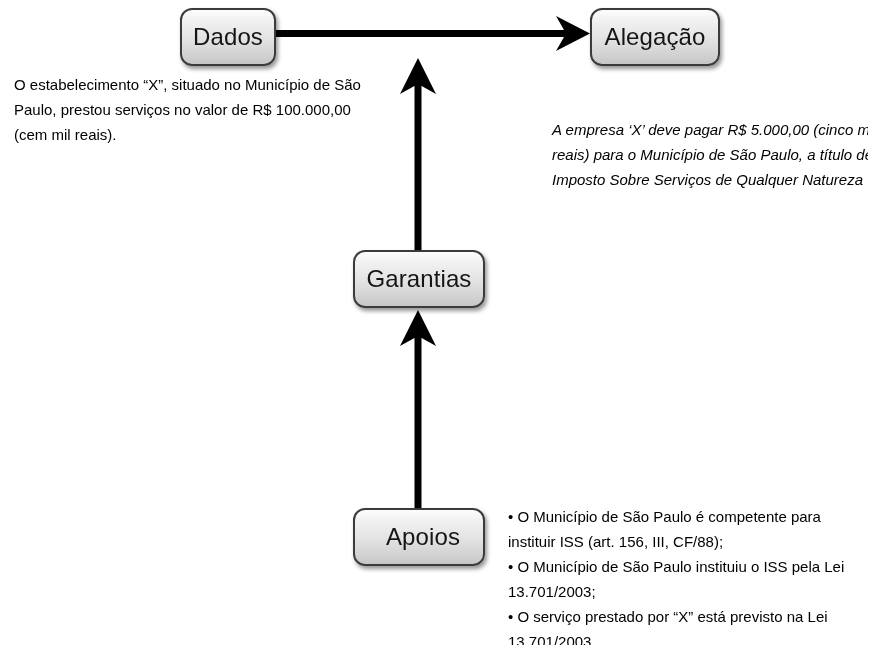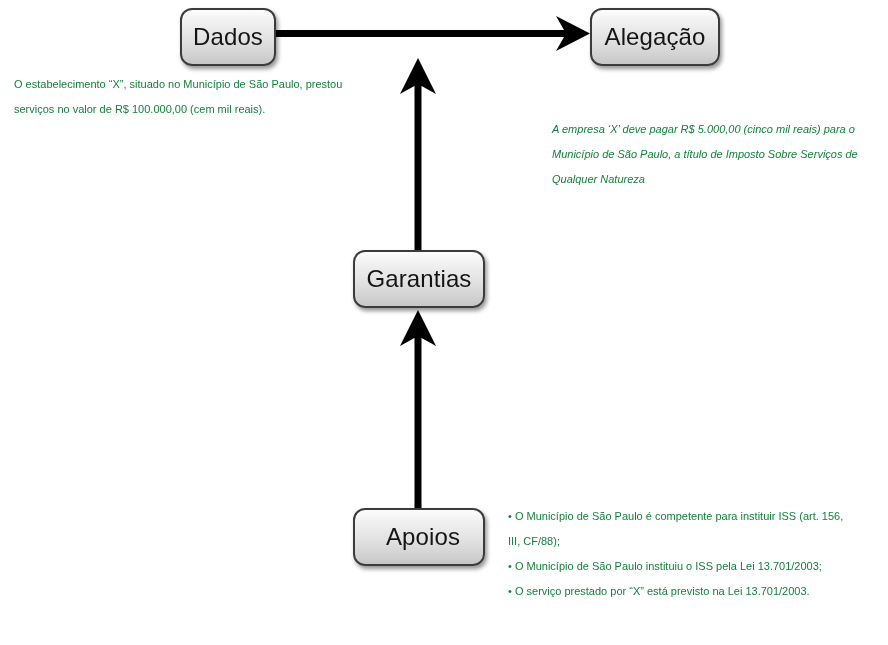--- a/index.html
+++ b/index.html
@@ -49,23 +49,23 @@
     left: 0; top: 0;
     width: 888px;
     height: 645px;
     z-index: 2;
     pointer-events: none;
   }
 
   
   .textblock {
     position: absolute;
-    font-size: 11px;
+    font-size: 15px;
     line-height: 25px;
-    color: #15803d;
+    color: #000000;
     white-space: pre-line;
   }
   .textblock.italic { font-style: italic; }
 
   #text-dados     { left: 14px;  top: 72px;  width: 348px; }
   #text-alegacao  { left: 552px; top: 74px;  width: 332px; margin-top: 43px; }
   #text-garantias { left: 500px; top: 257px; width: 336px; }
   #text-apoios    { left: 508px; top: 504px; width: 350px; }
 </style>
 </head>

